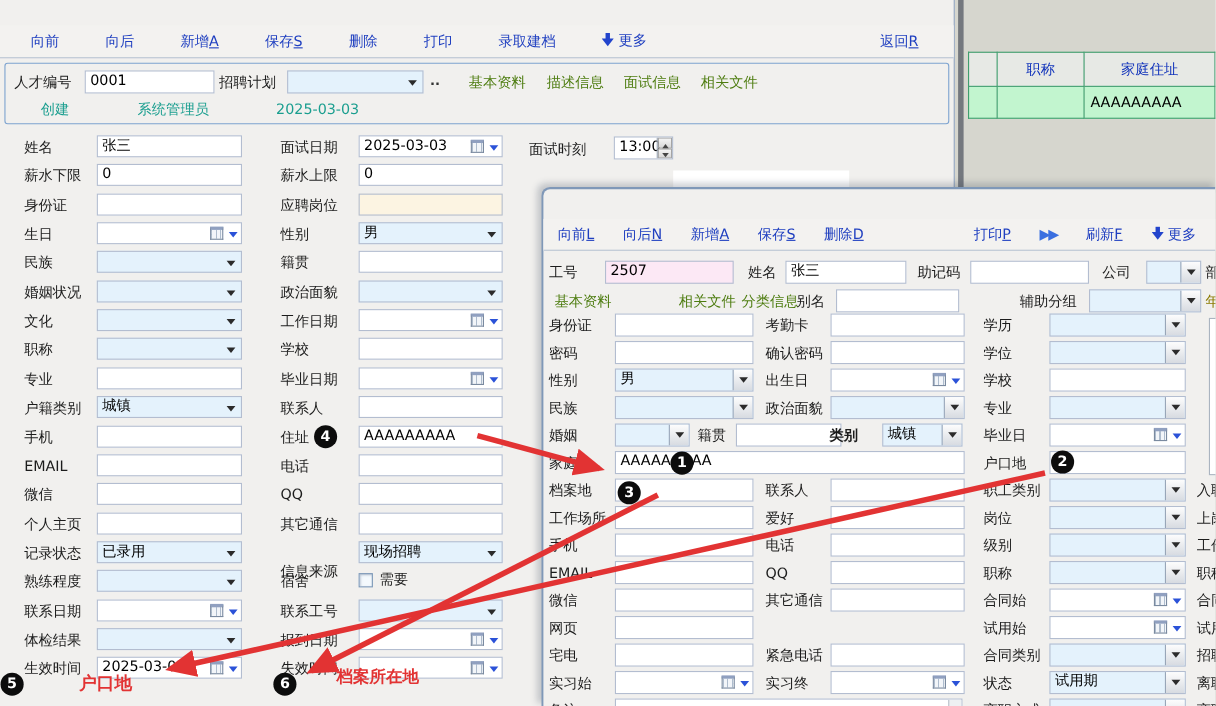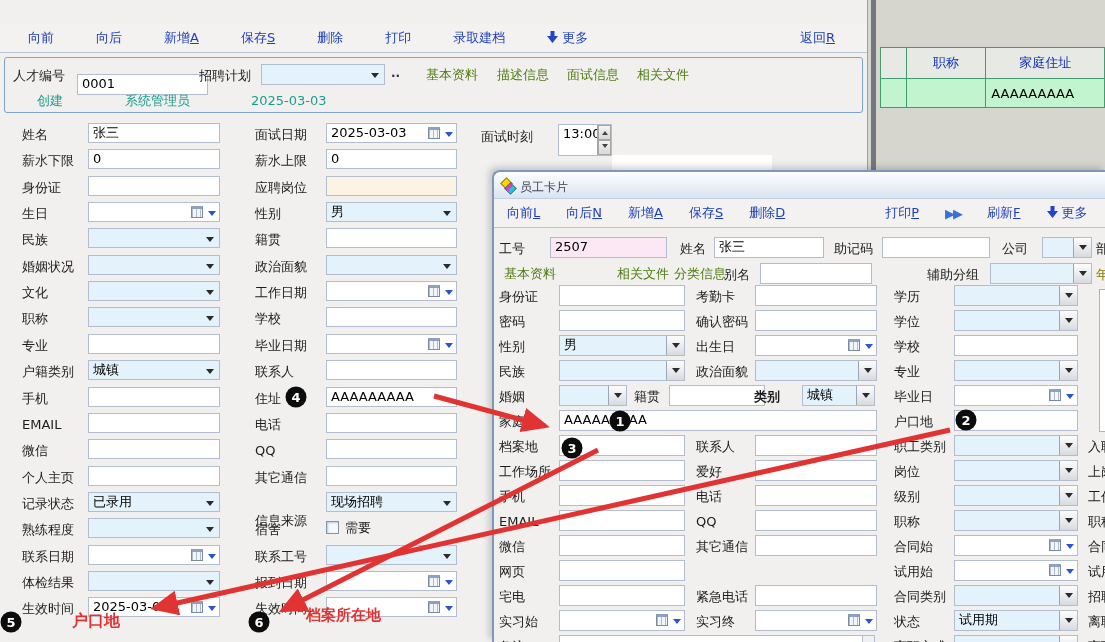--- a/index.html
+++ b/index.html
@@ -114,34 +114,34 @@
         <span class="tbi"><span>录取建档</span></span>
         <span class="tbi"><span class="dna"><svg width="11" height="13">
               <rect x="3.5" y="0" width="4" height="6" fill="#2244cc"></rect>
               <path d="M0,5 L11,5 L5.5,12 z" fill="#2244cc"></path>
             </svg></span><span>更多</span></span>
         <span class="tbi right"><span>返回</span><span class="key">R</span></span>
       </div>
 
     <div id="hdrpanel">
       <span class="flabel" style="left:8px;top:8px">人才编号</span>
-      <div class="fld" style="left:72px;top:16px;width:131px;height:21px"><span class="val">0001</span></div>
+      <div class="fld" style="left:72px;top:6px;width:118px;height:21px"><span class="val">0001</span></div>
       <span class="flabel" style="left:194px;top:8px">招聘计划</span>
       <div class="fld combo" style="left:256px;top:6px;width:124px;height:21px">
           <i class="arr"></i>
         </div>
       <span class="dots" style="left:386px;top:8px">..</span>
       <span class="tabsrow" id="back-tabs"><span style="left: 421px; top: 8px;">基本资料</span><span style="left: 492px; top: 8px;">描述信息</span><span style="left: 562px; top: 8px;">面试信息</span><span style="left: 632px; top: 8px;">相关文件</span></span>
       <span class="flabel teal" style="left:32px;top:33px">创建</span>
       <span class="flabel teal" style="left:120px;top:33px">系统管理员</span>
       <span class="flabel teal" style="left:246px;top:33px">2025-03-03</span>
     </div>
 
     <span class="flabel" style="left:481px;top:127px">面试时刻</span>
-    <div class="fld" style="left:558px;top:124px;width:54px;height:32px;padding-right:10px">
+    <div class="fld" style="left:558px;top:124px;width:54px;height:21px;padding-right:10px">
       <span class="val">13:00</span>
       <span class="spin">
           <i class="su"></i>
           <i class="sd"></i>
         </span>
     </div>
     <div class="whitepatch" style="left:612px;top:155px;width:160px;height:18px"></div>
 
     <div id="back-left-col">
         <div class="flabel" style="left: 22px; top: 125px; width: 70px;">姓名</div>
@@ -222,27 +222,20 @@
         <div class="flabel" style="left: 255px; top: 547px; width: 70px;">联系工号</div>
         <div class="fld combo" style="left: 326px; top: 545px; width: 131px; height: 20px;"><span class="val"></span><i class="arr"></i></div>
         <div class="flabel" style="left: 255px; top: 573px; width: 70px;">报到日期</div>
         <div class="fld" style="left: 326px; top: 571px; width: 131px; height: 20px;"><span class="val"></span><span class="cal"></span><i class="barr"></i></div>
         <div class="flabel" style="left: 255px; top: 599px; width: 70px;">失效时间</div>
         <div class="fld" style="left: 326px; top: 597px; width: 131px; height: 20px;"><span class="val"></span><span class="cal"></span><i class="barr"></i></div>
       </div>
   </div>
 
   <div class="win" id="frontwin">
-    <div class="titlebar">
-      <span class="wicon">
-          <i class="d1"></i>
-          <i class="d2"></i>
-        </span>
-      <span class="title-text">员工卡片</span>
-    </div>
     <div class="toolbar" id="front-toolbar">
         <span class="tbi"><span>向前</span><span class="key">L</span></span>
         <span class="tbi"><span>向后</span><span class="key">N</span></span>
         <span class="tbi"><span>新增</span><span class="key">A</span></span>
         <span class="tbi"><span>保存</span><span class="key">S</span></span>
         <span class="tbi"><span>删除</span><span class="key">D</span></span>
         <span class="tbi" style="margin-left: 74px;"><span>打印</span><span class="key">P</span></span>
         <span class="tbi"><span class="dbl">▶▶</span><span></span></span>
         <span class="tbi"><span>刷新</span><span class="key">F</span></span>
         <span class="tbi"><span class="dna"><svg width="11" height="13">

